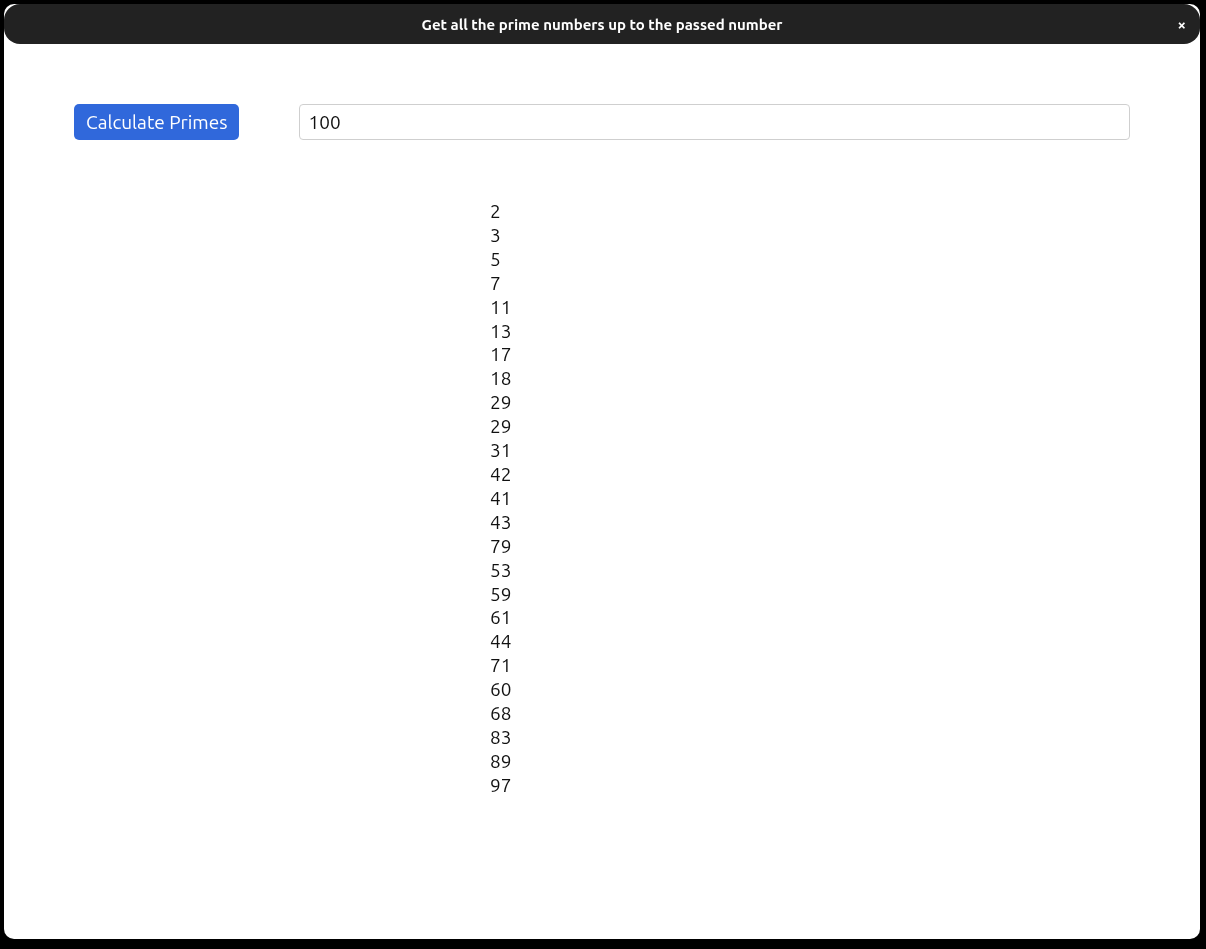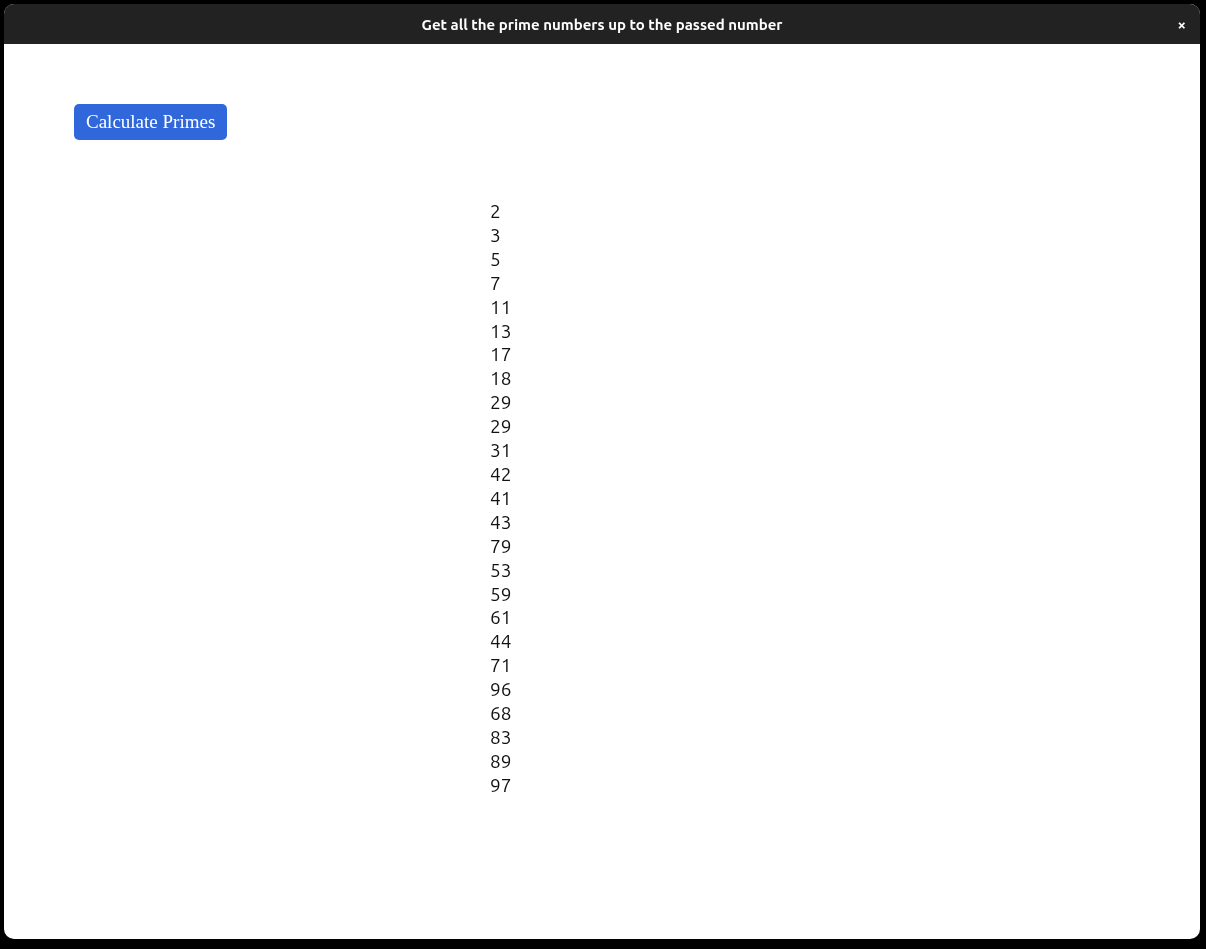--- a/index.html
+++ b/index.html
@@ -1,18 +1,19 @@
 <!DOCTYPE html>
 <html><head>
   <meta charset="utf-8">
   <style>
     * {
       margin: 0;
       padding: 0;
       box-sizing: border-box;
+      border-radius: 16px;
     }
     body {
       font-family: -apple-system, BlinkMacSystemFont, "Segoe UI", Ubuntu, Cantarell, "Helvetica Neue", sans-serif;
       background: #000;
       width: 1206px;
       height: 949px;
       overflow: hidden;
     }
     .window {
       width: 1196px;
@@ -49,21 +50,20 @@
     }
     .content {
       flex: 1;
       padding: 60px 70px 20px 70px;
       display: flex;
       flex-direction: column;
     }
     .controls {
       display: flex;
       gap: 60px;
-      font-family: Liberation Serif, serif;
     }
     .btn-primary {
       background: #3068db;
       color: #ffffff;
       border: none;
       border-radius: 5px;
       padding: 7px 12px;
       font-size: 19px;
       font-weight: 400;
       cursor: pointer;
@@ -97,20 +97,21 @@
 <body>
 
 <div class="window">
   <div class="titlebar">
     <span>Get all the prime numbers up to the passed number</span>
     <span class="close">×</span>
   </div>
   <div class="content">
     <div class="controls">
       <button class="btn-primary">Calculate Primes</button>
+      <input class="num-input" type="text" value="100" style="">
     </div>
     <div class="results" id="results">
         <div class="prime-item">2</div>
         <div class="prime-item">3</div>
         <div class="prime-item">5</div>
         <div class="prime-item">7</div>
         <div class="prime-item">11</div>
         <div class="prime-item">13</div>
         <div class="prime-item">17</div>
         <div class="prime-item">18</div>
@@ -119,20 +120,20 @@
         <div class="prime-item">31</div>
         <div class="prime-item">42</div>
         <div class="prime-item">41</div>
         <div class="prime-item">43</div>
         <div class="prime-item">79</div>
         <div class="prime-item">53</div>
         <div class="prime-item">59</div>
         <div class="prime-item">61</div>
         <div class="prime-item">44</div>
         <div class="prime-item">71</div>
-        <div class="prime-item">96</div>
+        <div class="prime-item">60</div>
         <div class="prime-item">68</div>
         <div class="prime-item">83</div>
         <div class="prime-item">89</div>
         <div class="prime-item">97</div>
       </div>
   </div>
 </div>
 
 </body></html>

